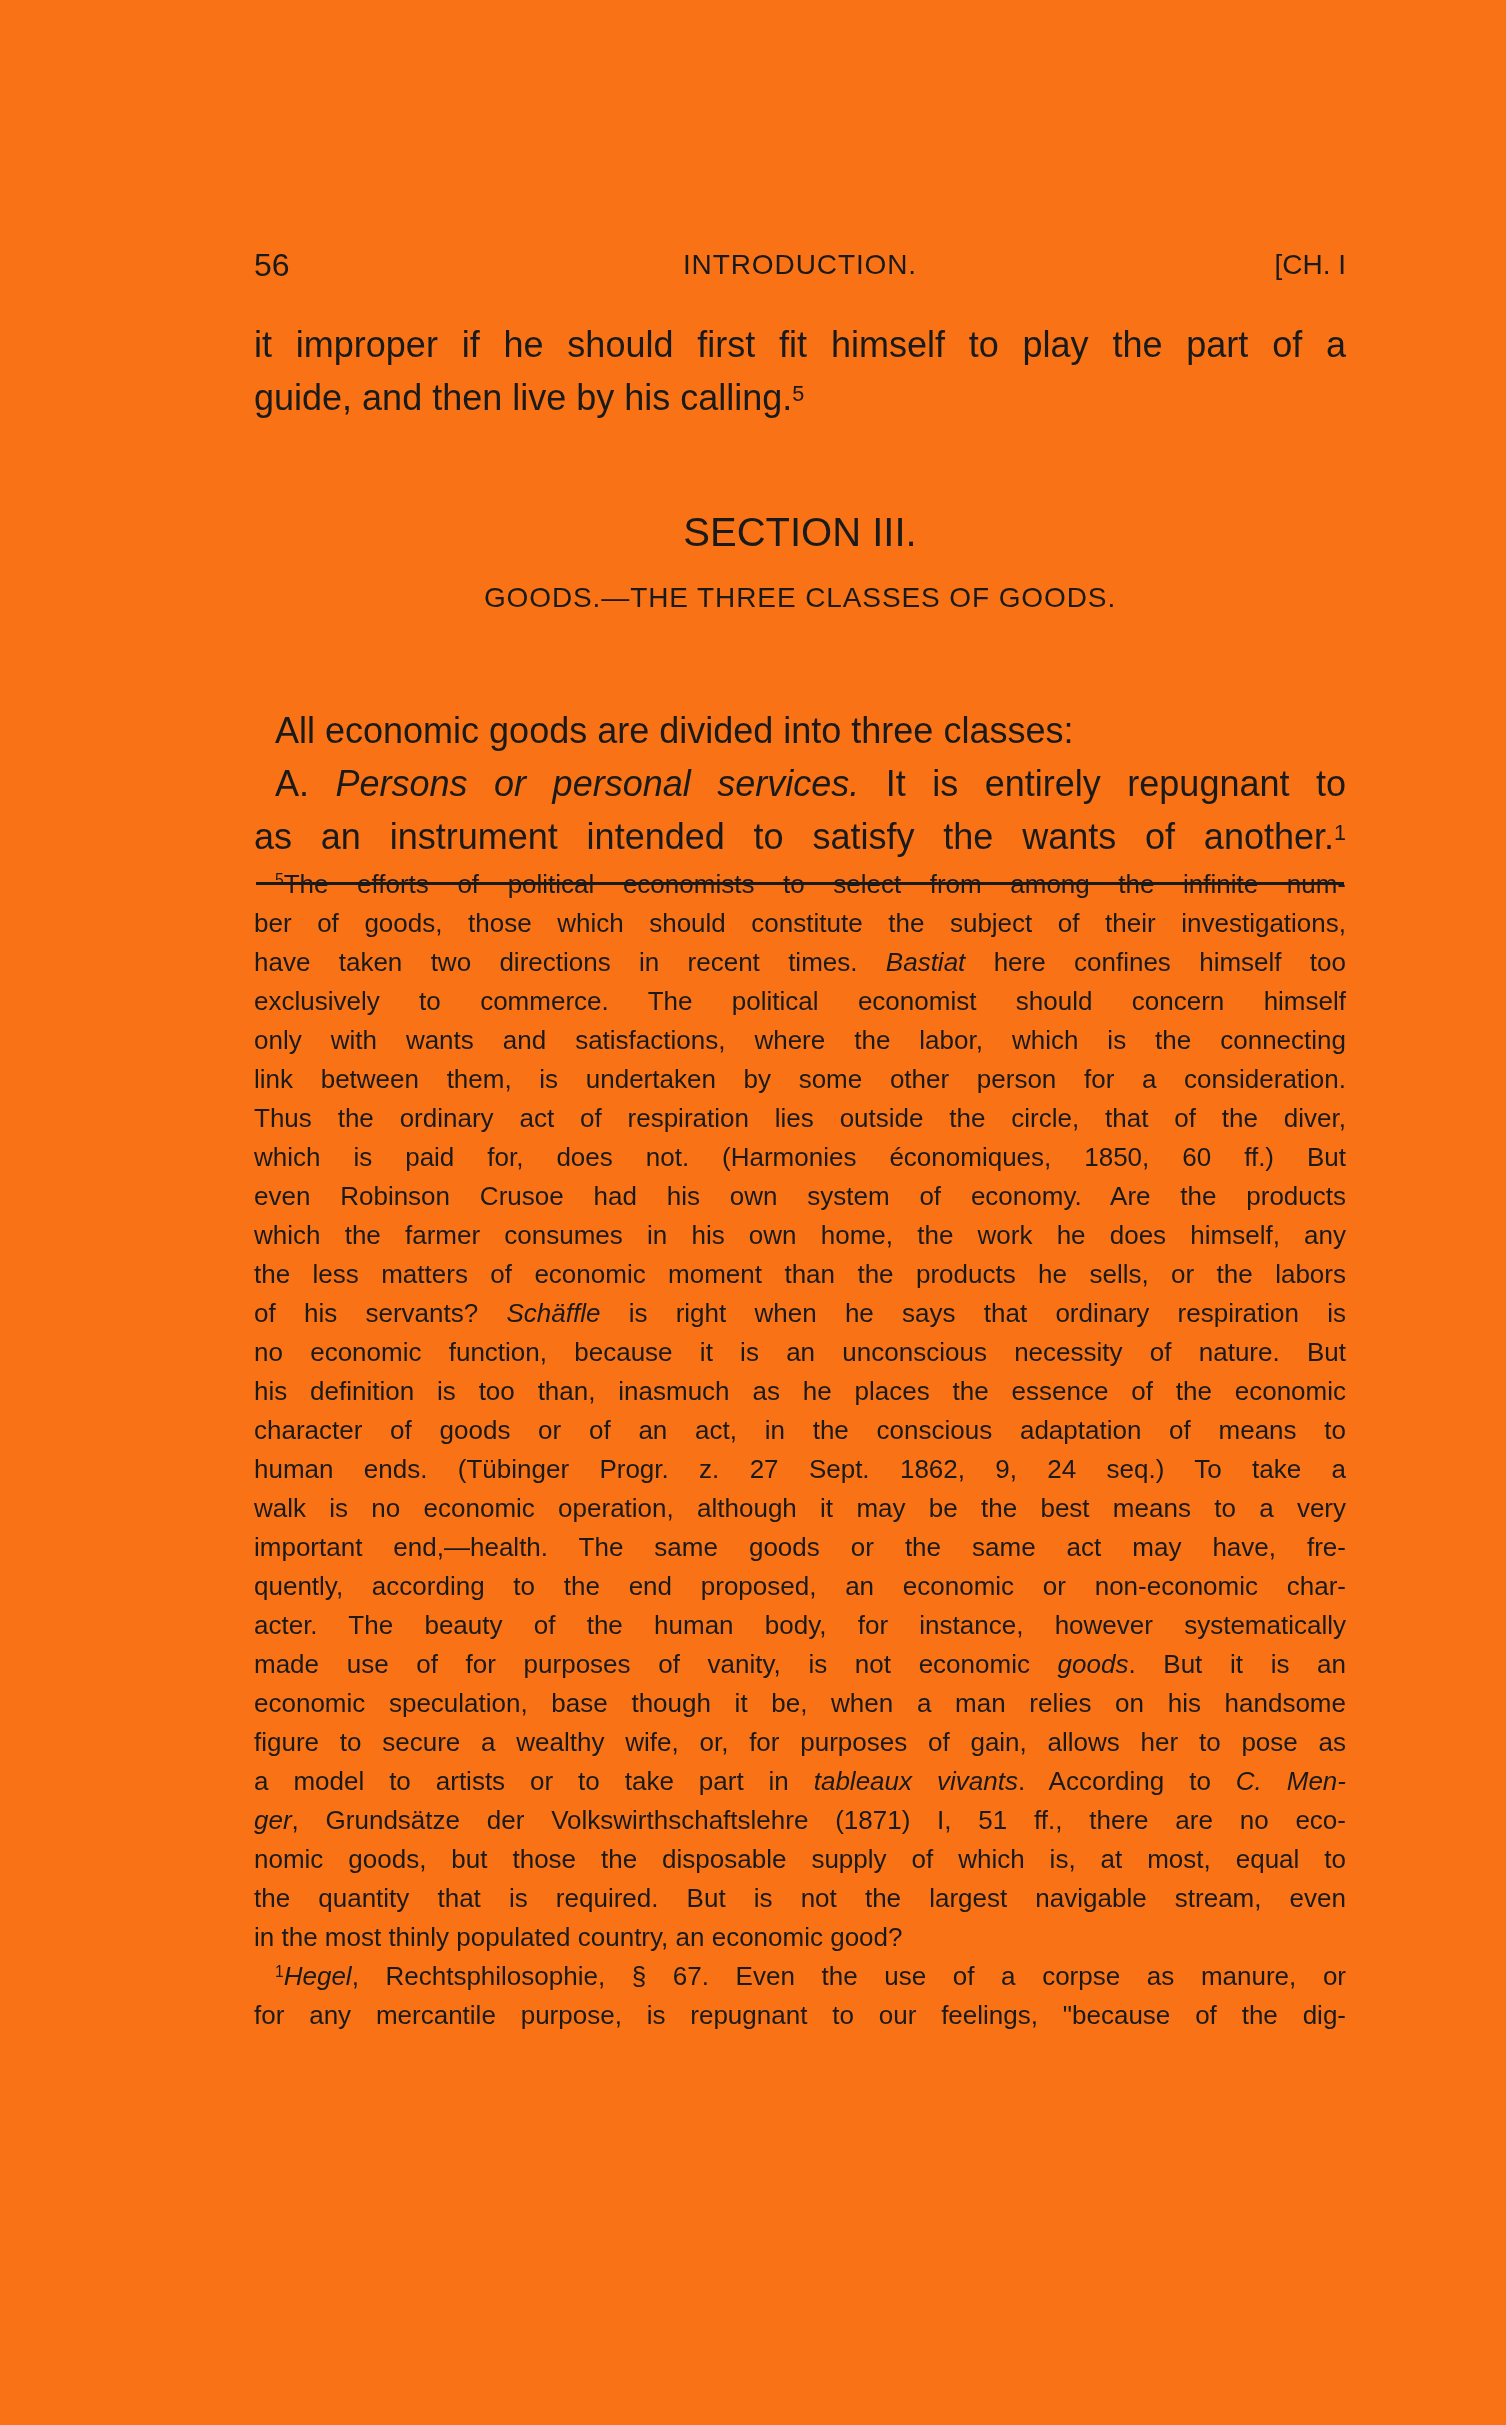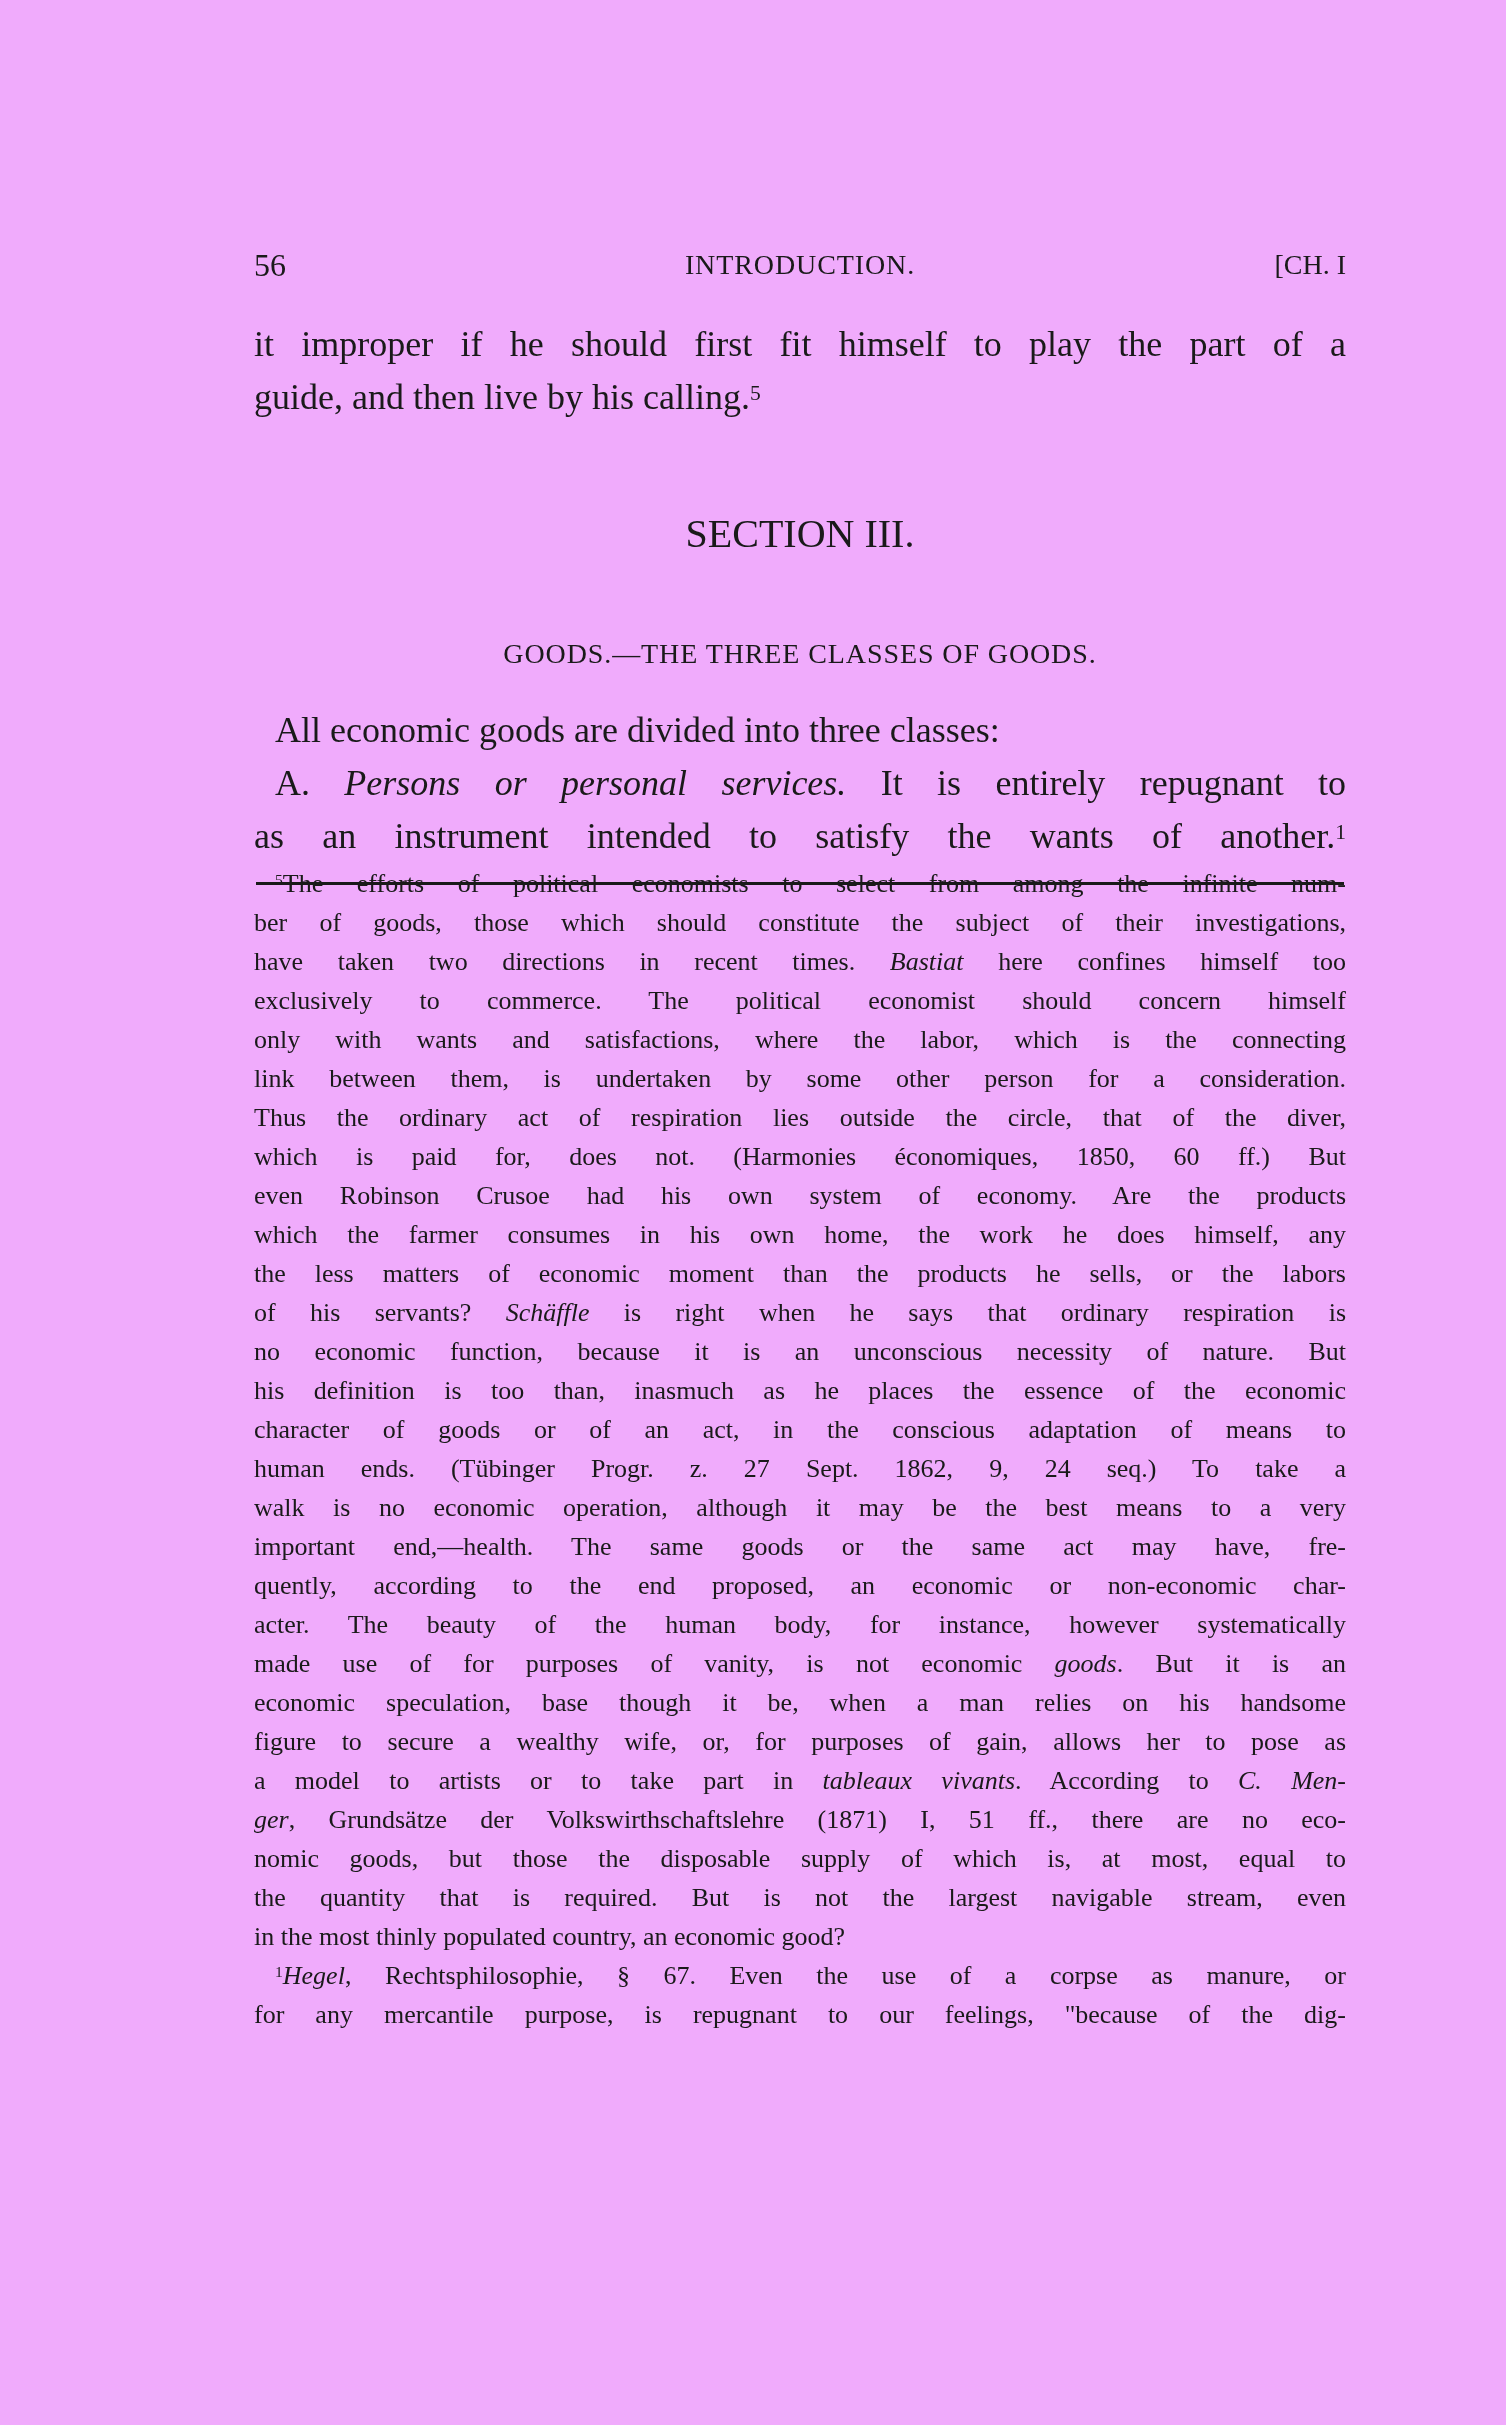--- a/index.html
+++ b/index.html
@@ -1,28 +1,28 @@
 <!DOCTYPE html>
 <html style="font-size:15px"><head>
 <meta charset="utf-8">
 <style>
   html, body { margin: 0; padding: 0; background: #ffffff; }
   body { width: 1506px; height: 2426px; position: relative; overflow: hidden; }
-  .page { position: absolute; left: 0; top: 0; width: 1506px; height: 2426px; background: #f0abfc; color: #1a1a1a; font-family: Liberation Serif, serif; }
+  .page { position: absolute; left: 0; top: 0; width: 1506px; height: 2426px; background: #f97316; color: #1a1a1a; font-family: Liberation Sans, sans-serif; }
   .running-head { position: absolute; top: 247px; left: 254px; width: 1092px; height: 47px; font-size: 28px; }
   .rh-page { position: absolute; left: 0; top: 0; font-size: 32px; }
   .rh-title { position: absolute; left: 0; right: 0; text-align: center; top: 1.9px; letter-spacing: 0.9px; }
   .rh-chap { position: absolute; right: 0; top: 1.9px; }
   .body-text { position: absolute; left: 254px; width: 1092px; font-size: 36px; line-height: 53px; }
   .line { display: block; white-space: nowrap; text-align: justify; text-align-last: justify; height: 53px; }
   .line.last { text-align-last: left; }
   .line.indent { padding-left: 21px; }
   sup { font-size: 60%; vertical-align: top; position: relative; top: -3.8px; }
   .section-head { position: absolute; left: 254px; width: 1092px; text-align: center; font-size: 40px; top: 510px; }
-  .section-sub { position: absolute; left: 254px; width: 1092px; text-align: center; font-size: 28px; top: 638px; letter-spacing: 0.9px; }
+  .section-sub { position: absolute; left: 254px; width: 1092px; text-align: center; font-size: 28px; top: 582px; letter-spacing: 0.9px; }
   .rule { position: absolute; left: 256px; width: 1088px; top: 882px; height: 2.8px; background: #1a1a1a; }
   .notes { position: absolute; left: 254px; width: 1092px; top: 857px; font-size: 26px; line-height: 54px; }
   .notes .line { height: 39px; }
   .notes .indent { padding-left: 21px; }
   i { font-style: italic; }
 </style>
 </head>
 <body>
 
 <div class="page">

